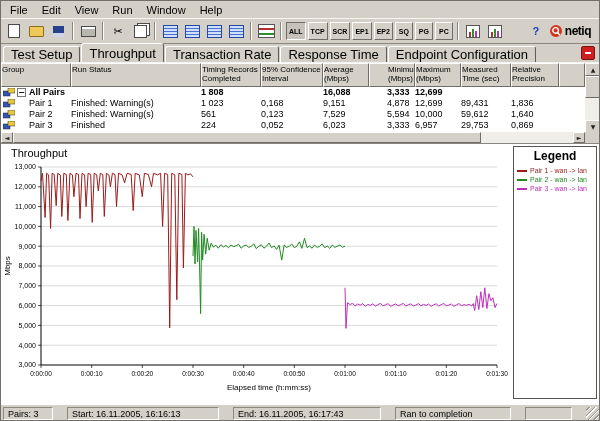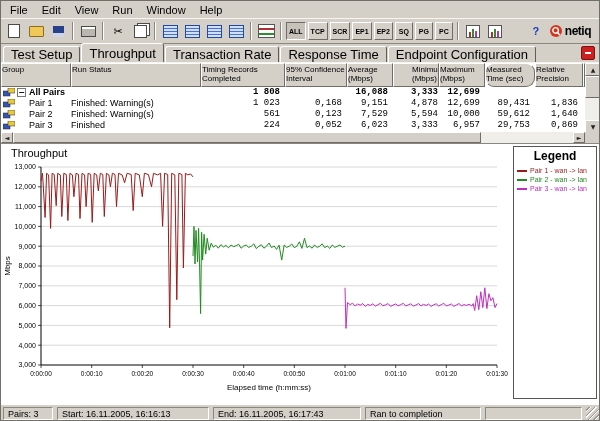--- a/index.html
+++ b/index.html
@@ -44,24 +44,24 @@
   .redbox i{display:block;width:6px;height:2px;background:#fff;}
   
   .tablearea{position:absolute;left:0;top:61px;width:600px;height:81px;background:#fff;border-top:1px solid #f5f4f0;box-sizing:border-box;}
   .grid{position:absolute;left:0;top:0;right:16px;}
   .hrow{display:flex;height:24px;}
   .hcell{box-sizing:border-box;background:#d4d0c8;border:1px solid;border-color:#fff #6f6d66 #6f6d66 #fff;
     font-size:8px;text-align:left;white-space:pre-line;line-height:1.15;padding-top:1px;overflow:hidden;}
   .trow{display:flex;height:11px;align-items:center;background:#fff;font-size:9px;line-height:11px;}
   .trow.bold{font-weight:bold;}
   .cell{box-sizing:border-box;overflow:hidden;white-space:nowrap;}
-  .num{text-align:right;padding-right:5px;font-family:Liberation Mono, monospace;}
+  .num{text-align:left;padding-right:5px;}
   .h-group{width:70px;} .c-icon{width:16px;display:flex;justify-content:center;} .c-group{width:54px;display:flex;align-items:center;}
-  .c-status{width:130px;} .c-rec{width:84px;} .c-conf{width:62px;} .c-avg{width:46px;} .c-min{width:46px;padding-left:18px;}
-  .c-max{width:46px;} .c-time{width:50px;border-radius:9px;} .c-prec{width:48px;} .c-fill{flex:1;}
+  .c-status{width:130px;} .c-rec{width:60px;} .c-conf{width:62px;} .c-avg{width:46px;} .c-min{width:46px;padding-left:18px;}
+  .c-max{width:46px;} .c-time{width:50px;} .c-prec{width:48px;} .c-fill{flex:1;}
   .indent{padding-left:12px;}
   .expander{display:inline-flex;width:9px;height:9px;box-sizing:border-box;border:1px solid #777;align-items:center;justify-content:center;
     font-size:8px;line-height:1;margin-right:3px;background:#fff;font-family:"DejaVu Sans",sans-serif;}
   
   .vscroll{position:absolute;right:0;top:0;width:16px;height:70px;display:flex;flex-direction:column;background:#f0eee9;}
   .hscroll{position:absolute;left:0;bottom:0;height:11px;width:584px;display:flex;background:#f0eee9;}
   .sb-btn{background:#d4d0c8;border:1px solid;border-color:#fff #6f6d66 #6f6d66 #fff;display:flex;align-items:center;justify-content:center;
     color:#222;box-sizing:border-box;font-family:"DejaVu Sans",sans-serif;}
   .sb-v{width:16px;height:13px;font-size:6px;}
   .sb-h{width:12px;height:11px;font-size:6px;}
@@ -73,21 +73,21 @@
   .chartarea{position:absolute;left:0;top:142px;width:600px;height:261px;background:#fff;border-top:1px solid #8a877f;box-sizing:border-box;}
   .charttitle{position:absolute;left:10px;top:3px;font-size:11px;}
   #plot{position:absolute;left:0;top:19px;}
   #plot text{font-family:"Liberation Sans",sans-serif;fill:#000;}
   .legendbox{position:absolute;right:4px;top:2px;width:84px;height:253px;background:#fff;border:1px solid #555;box-sizing:border-box;}
   .legendtitle{font-size:12px;font-weight:bold;text-align:center;margin:2px 0 3px 0;}
   .lentry{display:flex;align-items:center;gap:3px;padding:1px 3px;}
   .lswatch{display:inline-block;width:10px;height:2px;}
   .llabel{font-size:7px;white-space:nowrap;}
   
-  .statusbar{position:absolute;left:0;top:403px;width:600px;height:18px;background:#d4d0c8;display:flex;gap:4px;
+  .statusbar{position:absolute;left:0;top:403px;width:600px;height:18px;background:#d4d0c8;display:flex;gap:14px;
     padding:2px;box-sizing:border-box;border-top:1px solid #fff;}
   .sp{border:1px solid;border-color:#8a877f #fff #fff #8a877f;font-size:9px;padding:0 4px;display:flex;align-items:center;
     overflow:hidden;white-space:nowrap;box-sizing:border-box;}
   .sp1{width:50px;} .sp2{width:152px;} .sp3{width:148px;} .sp4{width:116px;} .sp5{flex:1;}
   .grip{width:13px;background:repeating-linear-gradient(135deg,transparent 0 2px,#9a968d 2px 3px,#fff 3px 4px);border:none;}
 </style>
 </head>
 <body>
 
 <div class="window">

